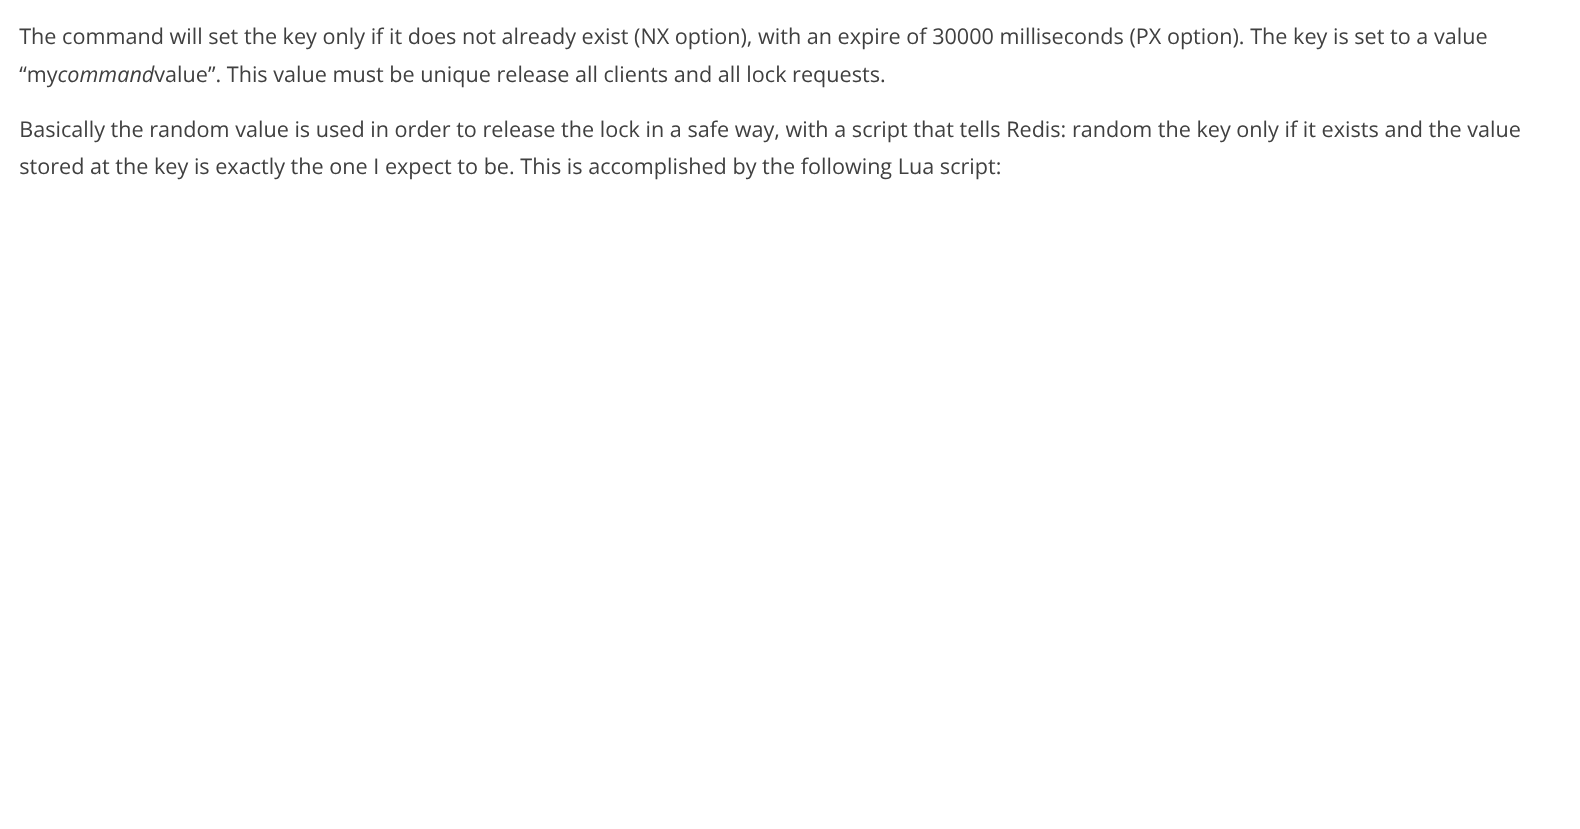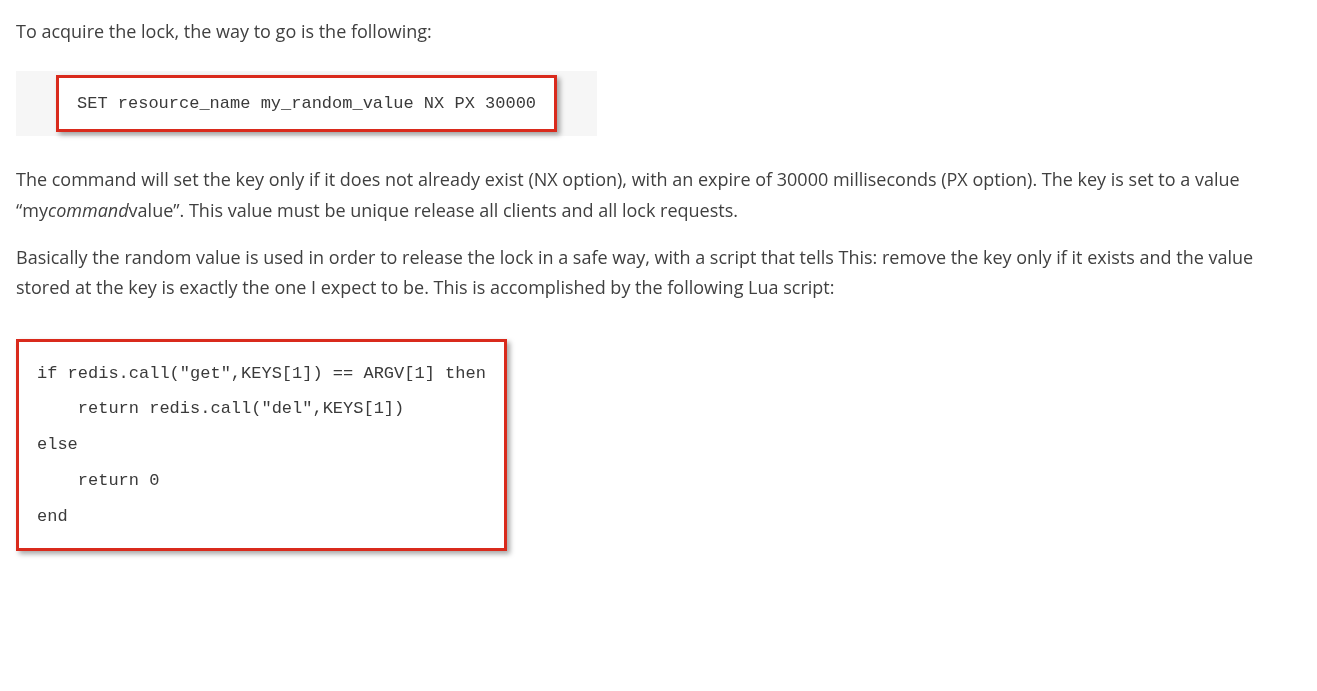--- a/index.html
+++ b/index.html
@@ -60,41 +60,22 @@
     }
     .content {
       max-width: 1290px;
     }
   </style>
 </head>
 <body>
 
 <div class="content">
 
-  <p class="paragraph">To acquire the lock, the way to go is the following:</p>
 
-  <div class="code-block-wrapper">
-    <div class="code-outer small-pad">
-      <div class="code-inner">
-        <span class="code-text single">SET resource_name my_random_value NX PX 30000</span>
-      </div>
-    </div>
-  </div>
 
   <p class="paragraph">
     <span>The command will set the key only if it does not already exist (NX option), with an expire of 30000 milliseconds (PX option). The key is set to a value “my</span><span class="italic">command</span><span>value”. This value must be unique release all clients and all lock requests.</span>
   </p>
 
-  <p class="paragraph">Basically the random value is used in order to release the lock in a safe way, with a script that tells This: remove the key only if it exists and the value stored at the key is exactly the one I expect to be. This is accomplished by the following Lua script:</p>
+  <p class="paragraph">Basically the random value is used in order to release the lock in a safe way, with a script that tells Redis: random the key only if it exists and the value stored at the key is exactly the one I expect to be. This is accomplished by the following Lua script:</p>
 
-  <div class="code-block-wrapper" style="margin-top:20px;">
-    <div class="code-outer" style="padding:0;display:inline-block;">
-      <div class="code-inner multi">
-        <span class="code-text">if redis.call(″get″,KEYS[1]) == ARGV[1] then
-    return redis.call(″del″,KEYS[1])
-else
-    return 0
-end</span>
-      </div>
-    </div>
-  </div>
 
 </div>
 
 </body></html>

